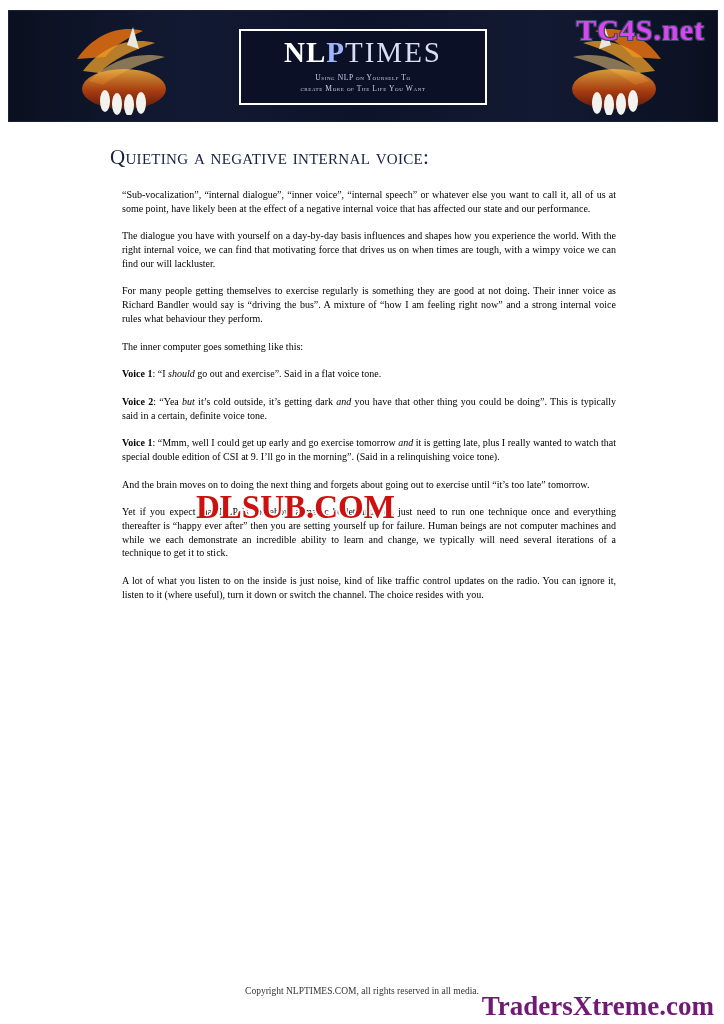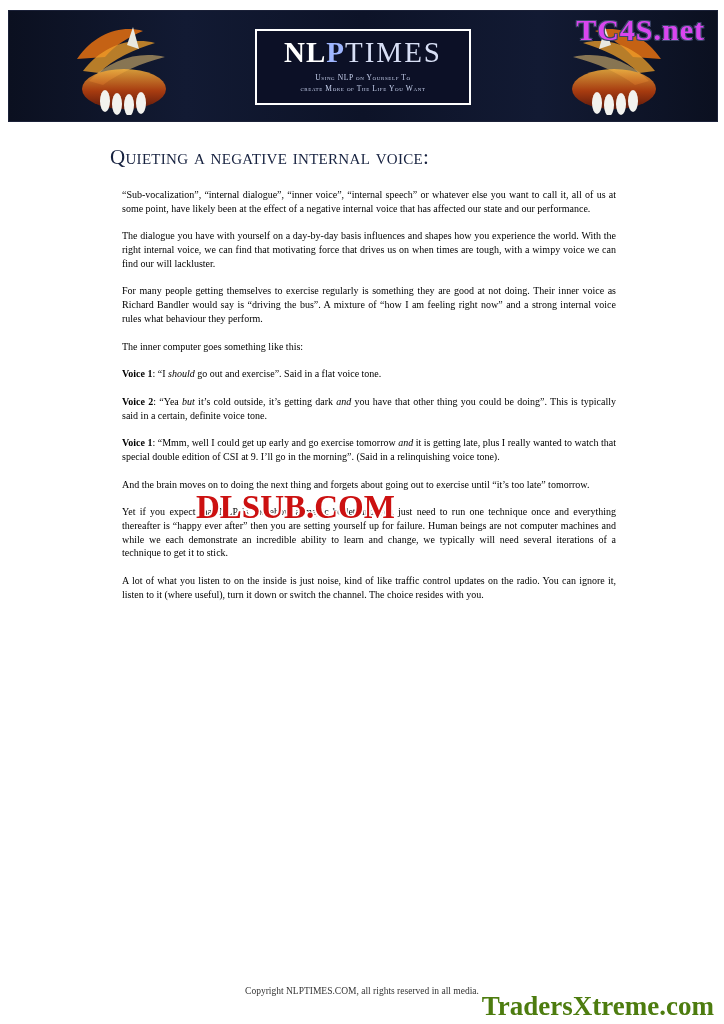--- a/index.html
+++ b/index.html
@@ -46,21 +46,21 @@
     height: 96px;
   }
   .phoenix.left { left: 60px; }
   .phoenix.right { right: 48px; }
 
   .logo-box {
     position: absolute;
     left: 50%;
     transform: translateX(-50%);
     top: 18px;
-    width: 216px;
+    width: 248px;
     height: 76px;
     background: #0c1026;
     border: 2px solid #ffffff;
     box-sizing: border-box;
     text-align: center;
     padding-top: 6px;
   }
   .logo-main {
     font-family: "Liberation Serif", serif;
     font-size: 29px;
@@ -141,21 +141,21 @@
        0 0 3px #ffffff;
     pointer-events: none;
   }
   .watermark-traders {
     position: absolute;
     right: 10px;
     bottom: 2px;
     font-family: "Liberation Serif", serif;
     font-size: 27px;
     font-weight: bold;
-    color: #4d7c0f;
+    color: #701a75;
     letter-spacing: 0px;
     text-shadow:
       -1px -1px 0 #ffffff,
        1px -1px 0 #ffffff,
       -1px  1px 0 #ffffff,
        1px  1px 0 #ffffff;
   }
 
   .footer {
     position: absolute;

